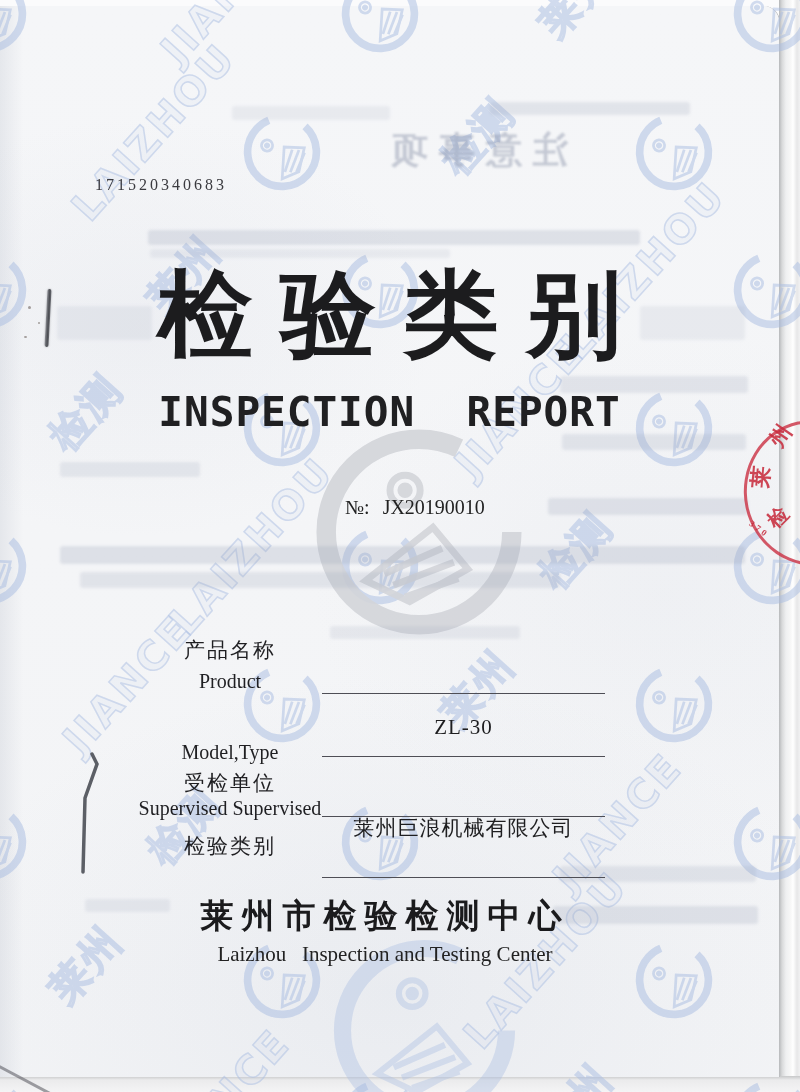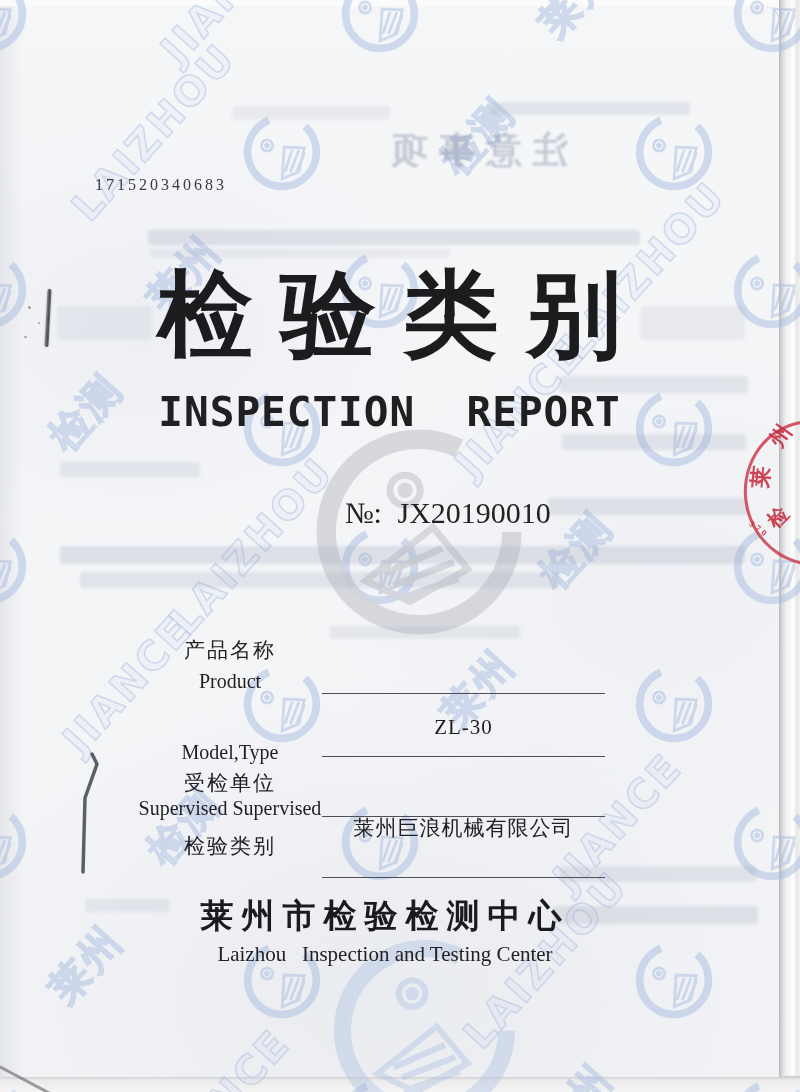--- a/index.html
+++ b/index.html
@@ -43,21 +43,21 @@
   .ma-text{position:absolute;left:0;top:12px;width:100%;text-align:center;
     font-weight:700;font-size:54px;letter-spacing:2px;color:#222;}
   .cert-number{position:absolute;left:95px;top:170px;font-size:16px;letter-spacing:3px;color:#3a3a3f;}
   
   .title-cn{position:absolute;left:0;top:246px;width:779px;text-align:center;
     font-family:"DejaVu Sans",sans-serif;font-weight:900;font-size:95px;
     letter-spacing:28px;padding-left:28px;box-sizing:border-box;color:#1c1c1e;white-space:nowrap;}
   .title-en{position:absolute;left:0;top:382px;width:779px;text-align:center;
     font-family:"DejaVu Sans Mono",monospace;font-weight:700;font-size:41px;
     letter-spacing:1px;color:#202022;white-space:pre;}
-  .report-no{position:absolute;left:345px;top:490px;font-size:30px;color:#222;
+  .report-no{position:absolute;left:345px;top:490px;font-size:20px;color:#222;
     word-spacing:8px;white-space:pre;}
   
   .flabel-cn{position:absolute;left:120px;width:220px;text-align:center;
     font-size:21px;letter-spacing:2px;color:#1f1f22;}
   .flabel-en{position:absolute;left:100px;width:260px;text-align:center;
     font-size:20px;color:#1f1f22;}
   .fvalue{position:absolute;left:322px;width:283px;text-align:center;
     font-size:21px;letter-spacing:1px;color:#1e1e20;white-space:nowrap;}
   .fline{position:absolute;left:322px;width:283px;height:0;
     border-bottom:1.6px solid #4e4e55;}

